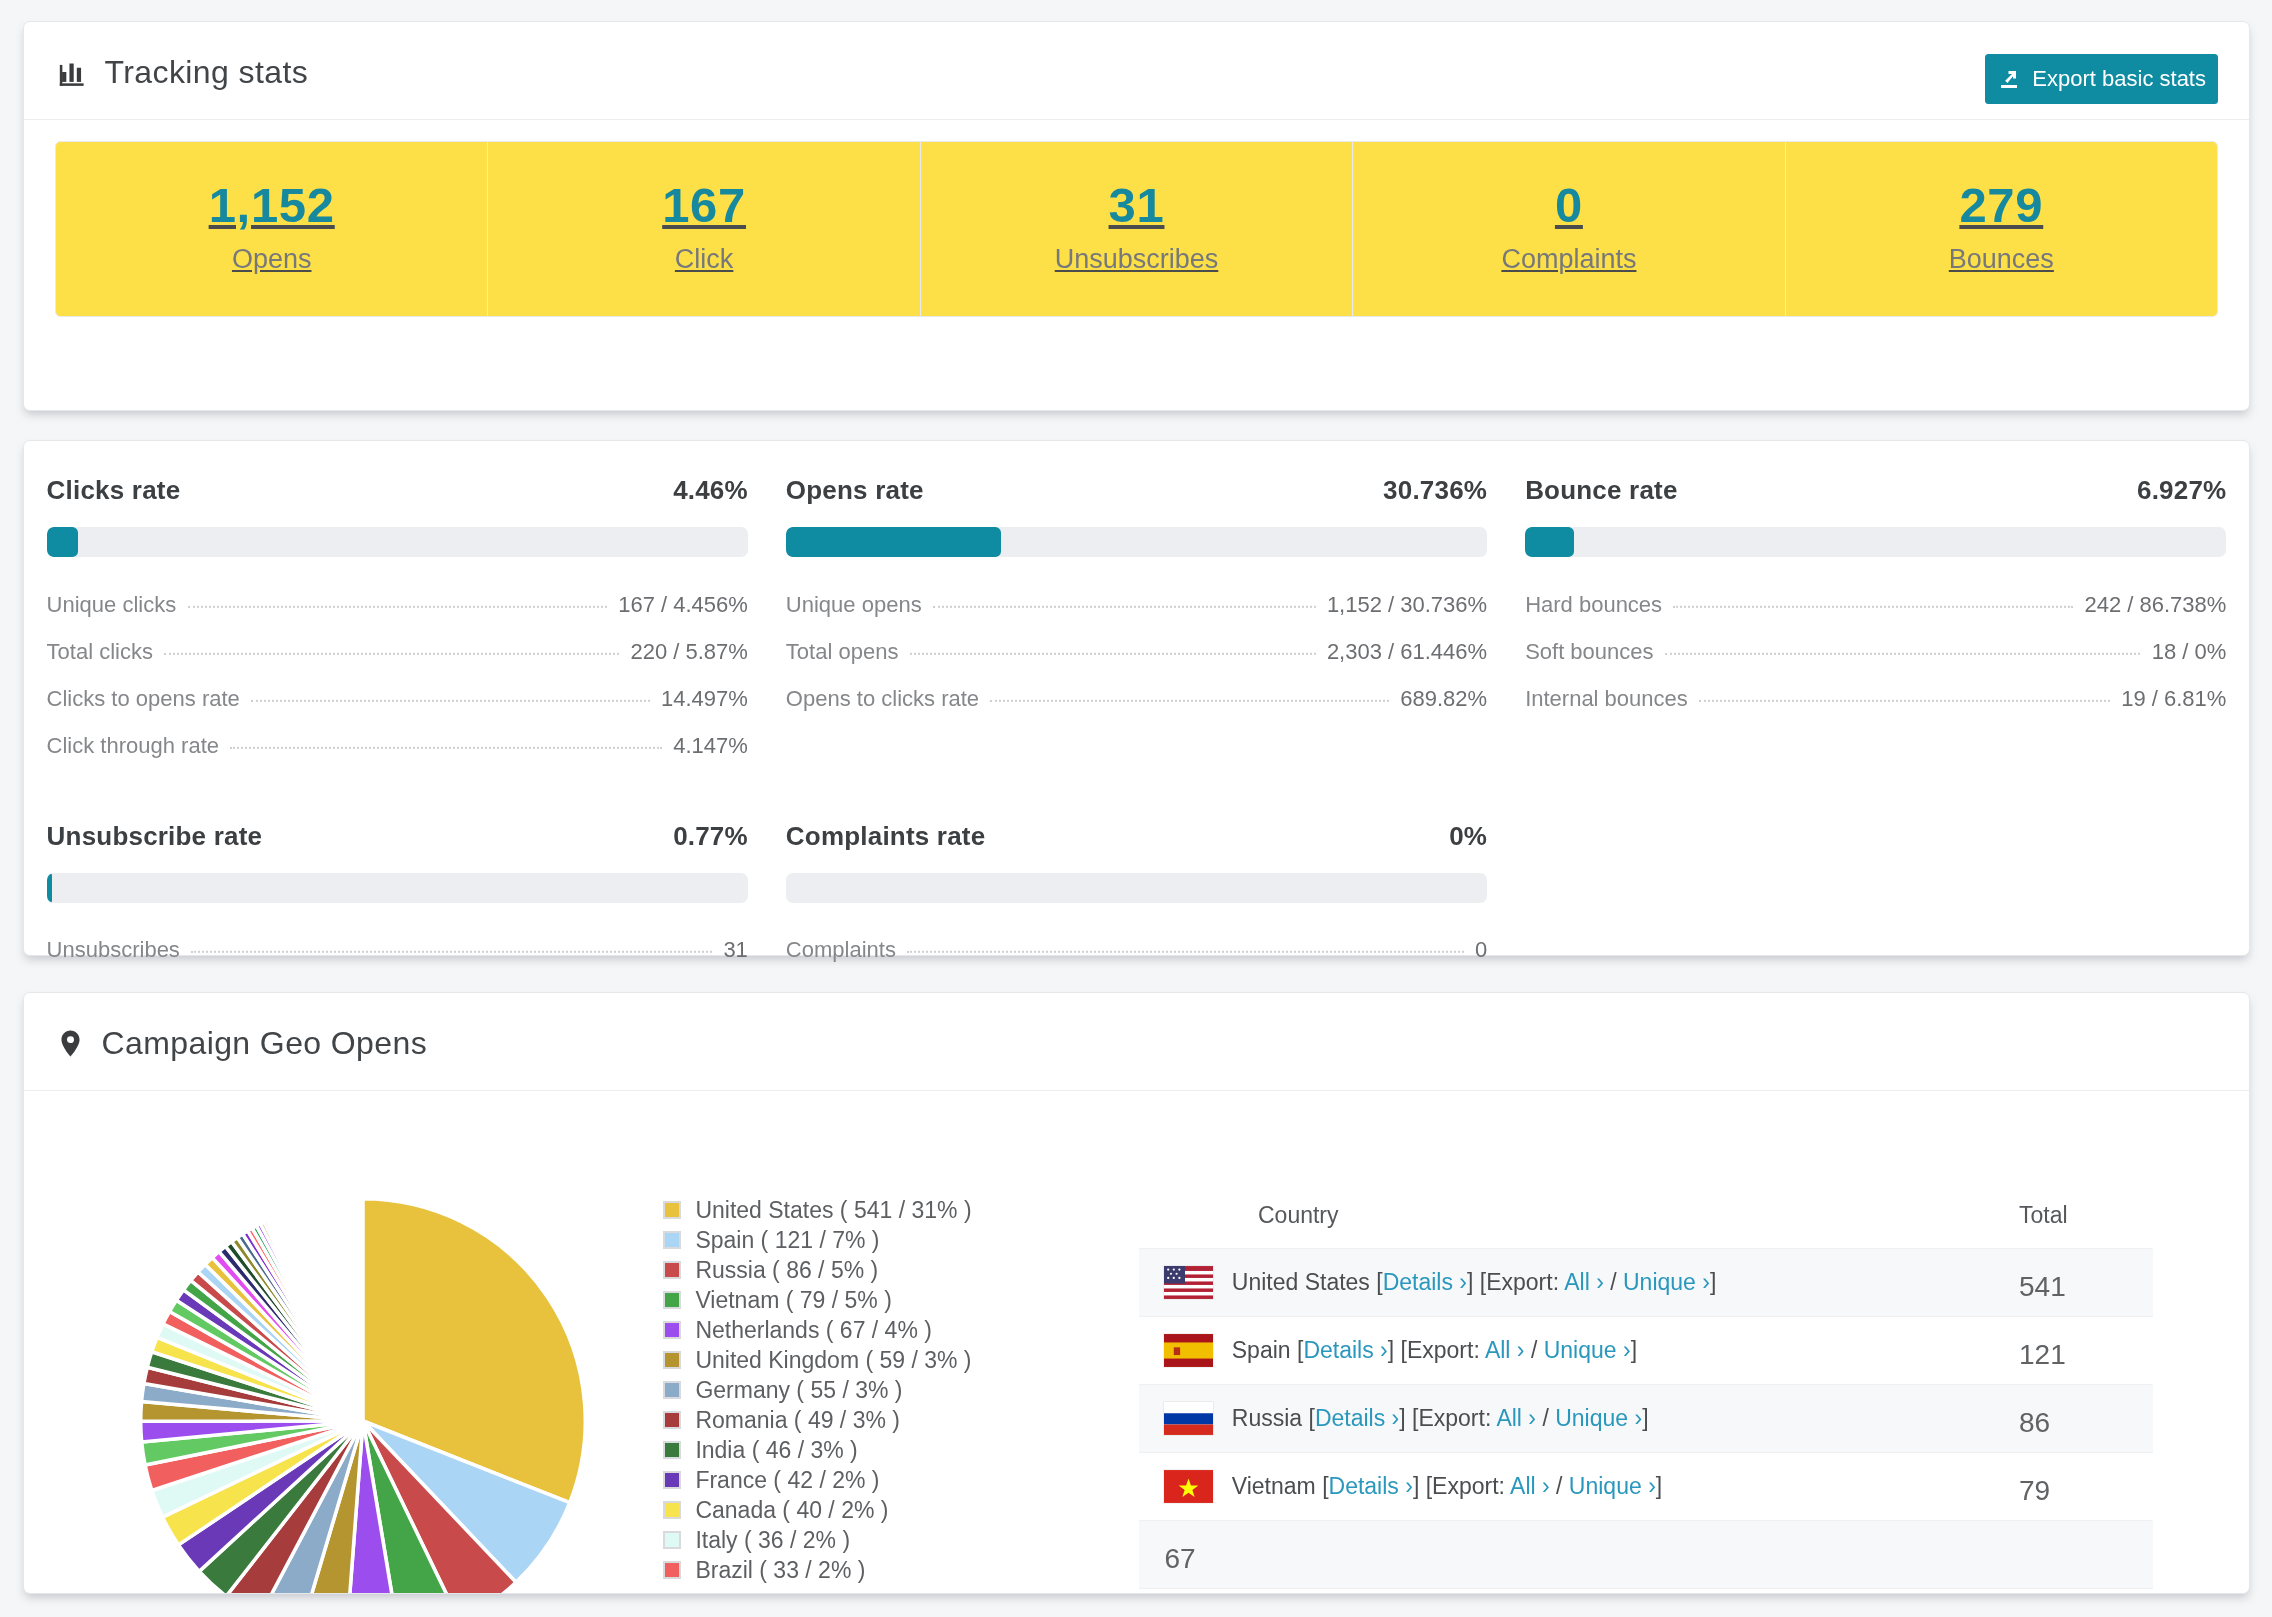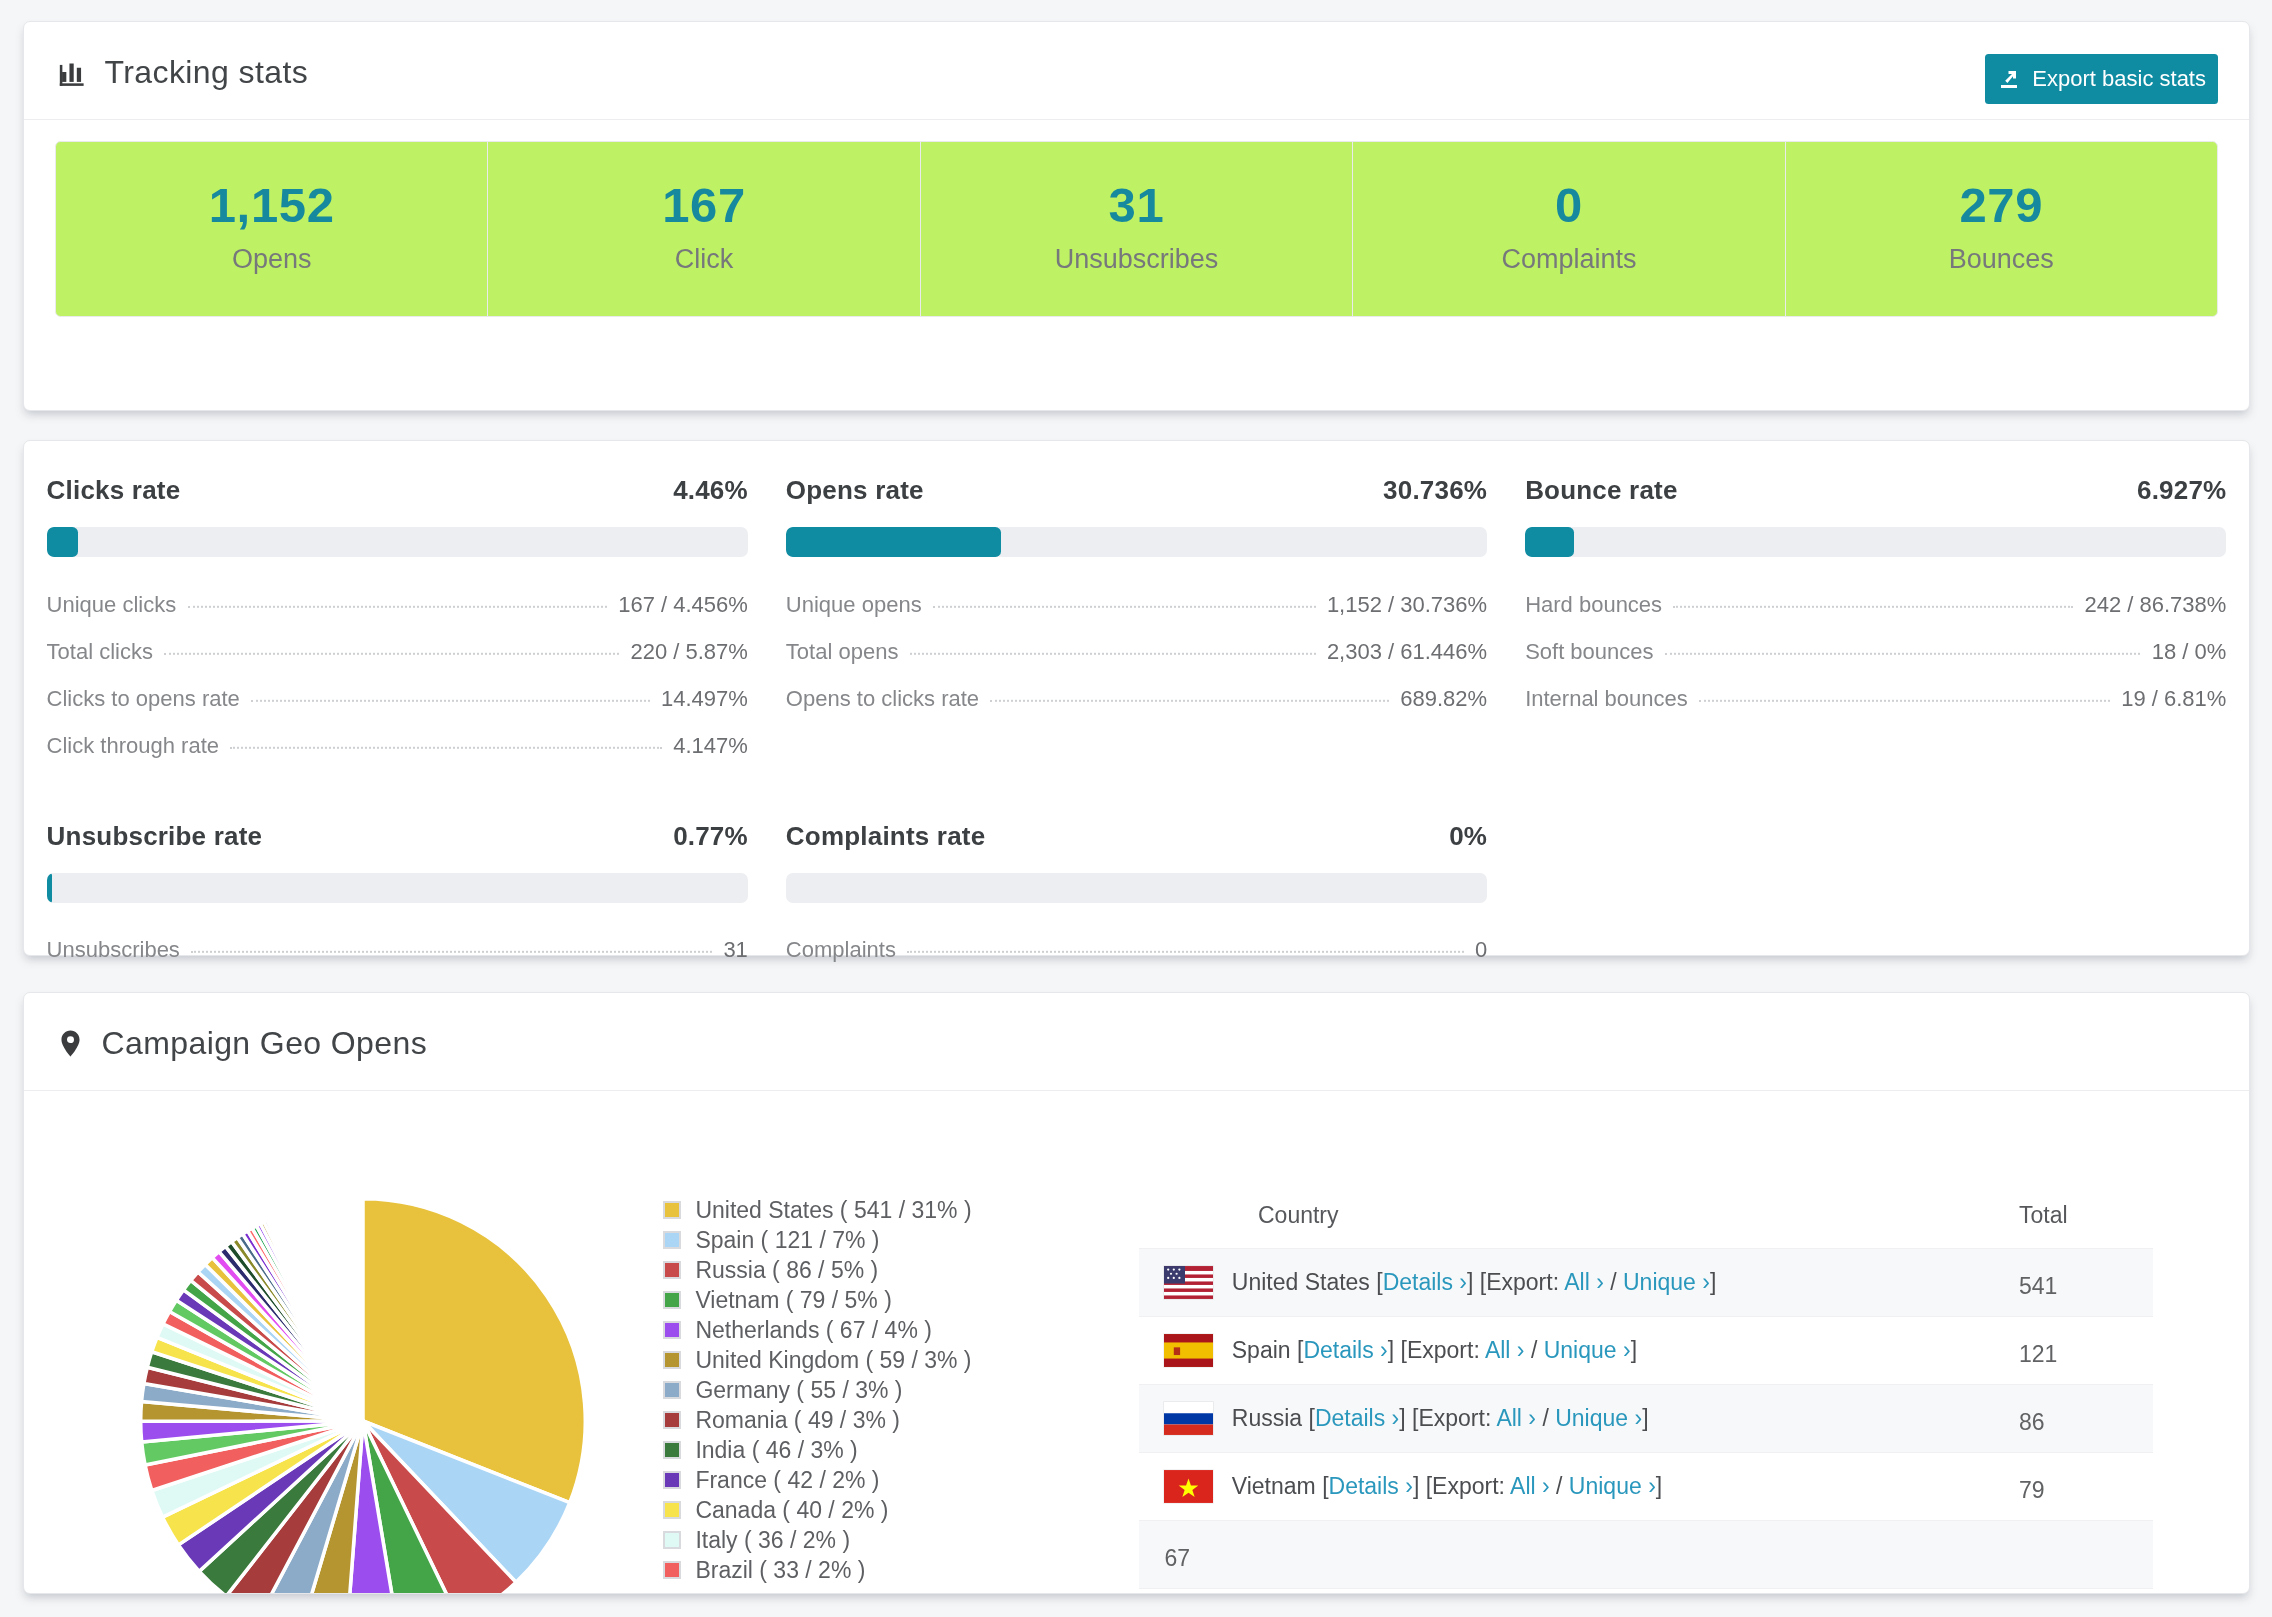--- a/index.html
+++ b/index.html
@@ -16,21 +16,21 @@
   .card-header { position:relative; display:flex; align-items:center;
                  padding:32px 31px 28px 31px; border-bottom:1.4px solid #ededef; }
   .card-title { display:flex; align-items:center; gap:15.5px; font-size:32px; color:#424548; font-weight:500; letter-spacing:0.4px; }
   .card-title svg { flex:0 0 auto; }
 
   .export-btn { position:absolute; right:31px; top:32px; display:flex; align-items:center; gap:11.3px;
                 background:#0f8ca2; color:#fff; border:none; border-radius:3.5px;
                 font-family:inherit; font-size:22px; font-weight:500; padding:12px 12px; cursor:pointer; }
 
   
-  .stats-row { display:flex; margin:21px 31px 0 31px; border:1.4px solid #e9eaec; border-radius:5.6px; background:#bef264; }
+  .stats-row { display:flex; margin:21px 31px 0 31px; border:1.4px solid #e9eaec; border-radius:5.6px; background:#fde047;text-decoration:underline; }
   .stat-cell { flex:1 1 0; text-align:center; padding:35px 0 41px 0; border-left:1.4px solid #e9eaec; }
   .stat-cell:first-child { border-left:none; }
   .stat-value { font-size:49px; font-weight:700; color:#17899e; letter-spacing:0.7px; }
   .stat-label { margin-top:11.3px; font-size:27px; color:#76787b; }
 
   
   .rates-grid { display:grid; grid-template-columns:repeat(3,1fr); column-gap:38px; row-gap:51px; padding:34px 22.6px 42px 22.6px; }
   .rate-head { display:flex; justify-content:space-between; align-items:baseline; margin-bottom:21px; }
   .rate-name, .rate-pct { font-size:26px; font-weight:700; color:#3d4043; letter-spacing:0.2px; }
   .bar-track { height:30px; background:#eceef1; border-radius:7px; overflow:hidden; }
@@ -49,21 +49,21 @@
   .swatch { width:18.4px; height:18.4px; border:2.1px solid #d9dadd; flex:0 0 auto; }
 
   .geo-table { position:absolute; left:1115px; top:92px; width:1014px; height:501px; overflow:hidden; }
   .geo-thead { display:grid; grid-template-columns:1fr 106px; padding:0 28px 0 119px; height:65px;
                align-items:center; font-size:23px; color:#56585b; }
   .geo-row { display:grid; grid-template-columns:1fr 106px; align-items:center; padding:0 28px 0 25.4px;
              height:68px; border-top:1.4px solid #f0f0f2; }
   .geo-row:nth-child(odd) { background:#f7f8f9; }
   .geo-country { display:flex; align-items:center; gap:18.4px; font-size:23px; color:#4b4d50; white-space:nowrap; }
   .geo-country .flag { flex:0 0 auto; width:49px; height:33px; box-shadow:0 0 0 0.7px rgba(0,0,0,0.08); }
-  .geo-total { font-size:23px; color:#606264;margin-top:8px; }
+  .geo-total { font-size:28px; color:#606264;margin-top:8px; }
   a.tlink { color:#2a97bd; text-decoration:none; cursor:pointer; }
   .dim { color:#4b4d50; }
 </style>
 </head>
 <body>
 
 <div class="page">
 
   <section class="card card1">
     <div class="card-header">

